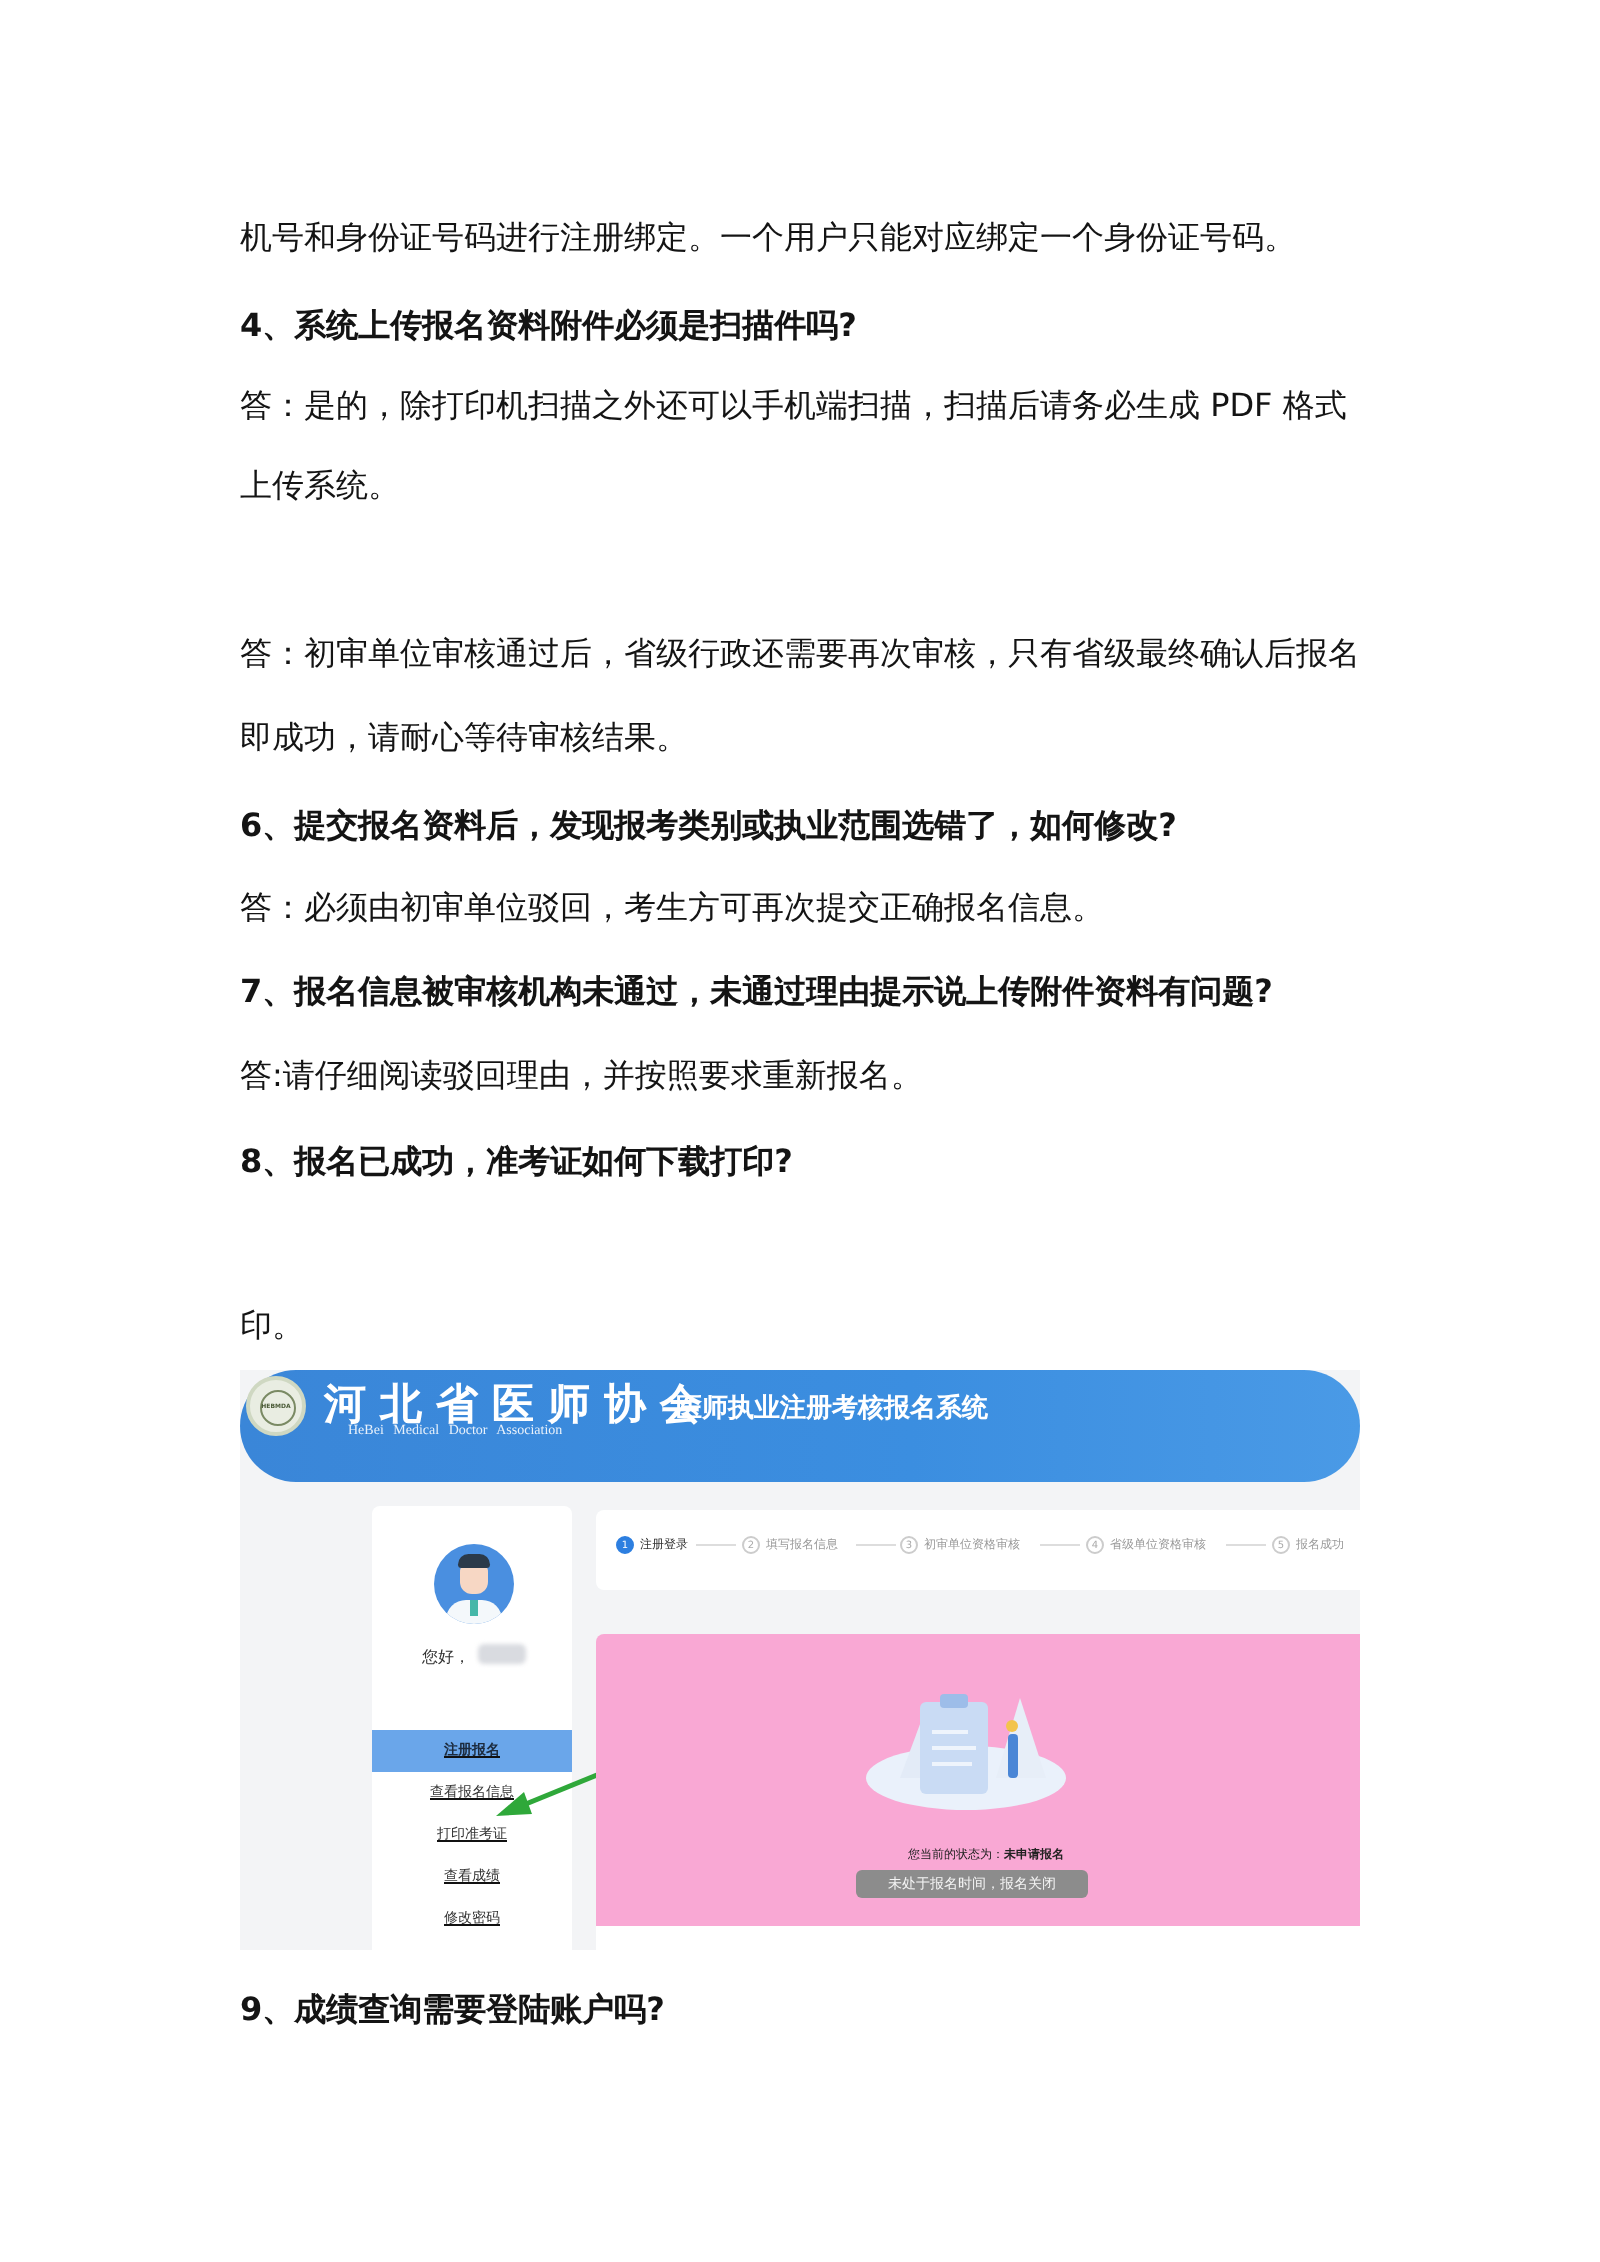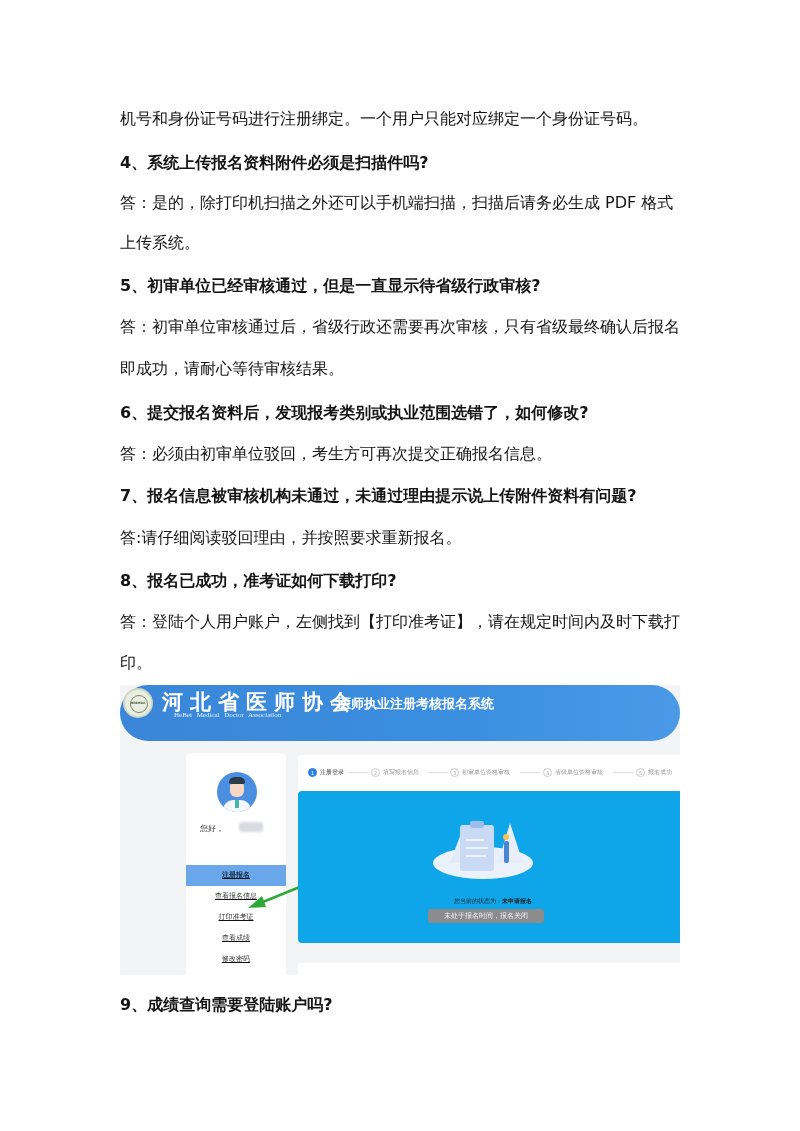--- a/index.html
+++ b/index.html
@@ -20,59 +20,57 @@
   .org-cn { position: absolute; left: 42px; top: 3px; font-family: "DejaVu Serif", "Liberation Serif", serif; font-size: 21px; letter-spacing: 7px; color: #fff; font-weight: bold; }
   .org-en { position: absolute; left: 54px; top: 26px; font-family: Liberation Serif, serif; font-size: 7px; color: #e8f1fb; word-spacing: 3px; }
   .sys-title { position: absolute; left: 218px; top: 10px; font-size: 13px; color: #fff; font-weight: bold; }
 
   .sidebar { position: absolute; left: 66px; top: 68px; width: 100px; height: 230px; background: #fff; border-radius: 4px; }
   .avatar { position: absolute; left: 31px; top: 19px; width: 40px; height: 40px; border-radius: 50%; background: #4a8fe0; overflow: hidden; }
   .avatar .face { position: absolute; left: 13px; top: 8px; width: 14px; height: 17px; border-radius: 6px; background: #f7d7c4; }
   .avatar .hair { position: absolute; left: 12px; top: 5px; width: 16px; height: 7px; border-radius: 6px 6px 2px 2px; background: #2b3a4a; }
   .avatar .coat { position: absolute; left: 6px; top: 28px; width: 28px; height: 16px; border-radius: 10px 10px 0 0; background: #f4f8fb; }
   .avatar .tie { position: absolute; left: 18px; top: 28px; width: 4px; height: 8px; background: #45b7a8; }
-  .greet { position: absolute; left: 14px; top: 70px; font-size: 8px; color: #333; }
+  .greet { position: absolute; left: 25px; top: 70px; font-size: 8px; color: #333; }
   .greet-blur { position: absolute; left: 53px; top: 69px; width: 24px; height: 10px; background: #d9dbe0; border-radius: 3px; filter: blur(1px); }
   .menu { position: absolute; left: 0; top: 112px; width: 100px; text-decoration: underline; }
   .menu-item { height: 21px; line-height: 21px; font-size: 7px; text-align: center; color: #333; }
   .menu-item.active { background: #6aa6ea; color: #1c2b3e; font-weight: bold; }
 
   .arrow { position: absolute; left: 126px; top: 195px; width: 70px; height: 30px; }
 
   .steps-card { position: absolute; left: 178px; top: 70px; width: 390px; height: 40px; background: #fff; border-radius: 4px; }
   .step { position: absolute; top: 13px; font-size: 6px; color: #999; white-space: nowrap; display: flex; align-items: center; }
   .step-num { display: inline-block; width: 9px; height: 9px; border-radius: 50%; border: 1px solid #ccc; font-size: 5px; line-height: 9px; text-align: center; margin-right: 3px; color: #aaa; box-sizing: border-box; }
   .step.active .step-num { background: #2d7fe0; color: #fff; border-color: #2d7fe0; }
   .step.active { color: #333; }
   .step-line { position: absolute; top: 17px; height: 1px; background: #ddd; }
 
-  .main-card { position: absolute; left: 178px; top: 106px; width: 390px; height: 152px; background: #0ea5e9; border-radius: 4px; }
+  .main-card { position: absolute; left: 178px; top: 132px; width: 390px; height: 152px; background: #f9a8d4; border-radius: 4px; }
   .illus { position: absolute; left: 130px; top: 12px; width: 110px; height: 80px; }
   .status { position: absolute; left: 0; top: 106px; width: 270px; text-align: center; font-size: 6px; color: #222; }
   .status-val { font-weight: bold; }
   .closed-btn { position: absolute; left: 130px; top: 118px; width: 116px; height: 14px; border-radius: 3px; background: #8c8c8c; color: #f4f4f4; font-size: 7px; line-height: 14px; text-align: center; }
   .bottom-card { position: absolute; left: 178px; top: 278px; width: 390px; height: 20px; background: #fff; }
 </style>
 </head>
 <body>
 
 <div class="page">
   <div class="line" style="top:108px">机号和身份证号码进行注册绑定。一个用户只能对应绑定一个身份证号码。</div>
   <div class="line q" style="top:152px">4、系统上传报名资料附件必须是扫描件吗?</div>
   <div class="line" style="top:192px">答：是的，除打印机扫描之外还可以手机端扫描，扫描后请务必生成 PDF 格式</div>
   <div class="line" style="top:232px">上传系统。</div>
-  <div class="line q" style="top:275px">5、初审单位已经审核通过，但是一直显示待省级行政审核?</div>
   <div class="line" style="top:316px">答：初审单位审核通过后，省级行政还需要再次审核，只有省级最终确认后报名</div>
   <div class="line" style="top:358px">即成功，请耐心等待审核结果。</div>
   <div class="line q" style="top:402px">6、提交报名资料后，发现报考类别或执业范围选错了，如何修改?</div>
   <div class="line" style="top:443px">答：必须由初审单位驳回，考生方可再次提交正确报名信息。</div>
   <div class="line q" style="top:485px">7、报名信息被审核机构未通过，未通过理由提示说上传附件资料有问题?</div>
   <div class="line" style="top:527px">答:请仔细阅读驳回理由，并按照要求重新报名。</div>
   <div class="line q" style="top:570px">8、报名已成功，准考证如何下载打印?</div>
-  <div class="line" style="top:611px">答：登陆个人用户账户，左侧找到【打印准考证】，请在规定时间内及时下载打</div>
   <div class="line" style="top:652px">印。</div>
 
   <div class="shot">
     <div class="shot-header">
       <div class="logo">
         <div class="logo-inner"></div>
         <div class="logo-text">HEBMDA</div>
       </div>
       <div class="org-cn">河北省医师协会</div>
       <div class="org-en">HeBei Medical Doctor Association</div>

